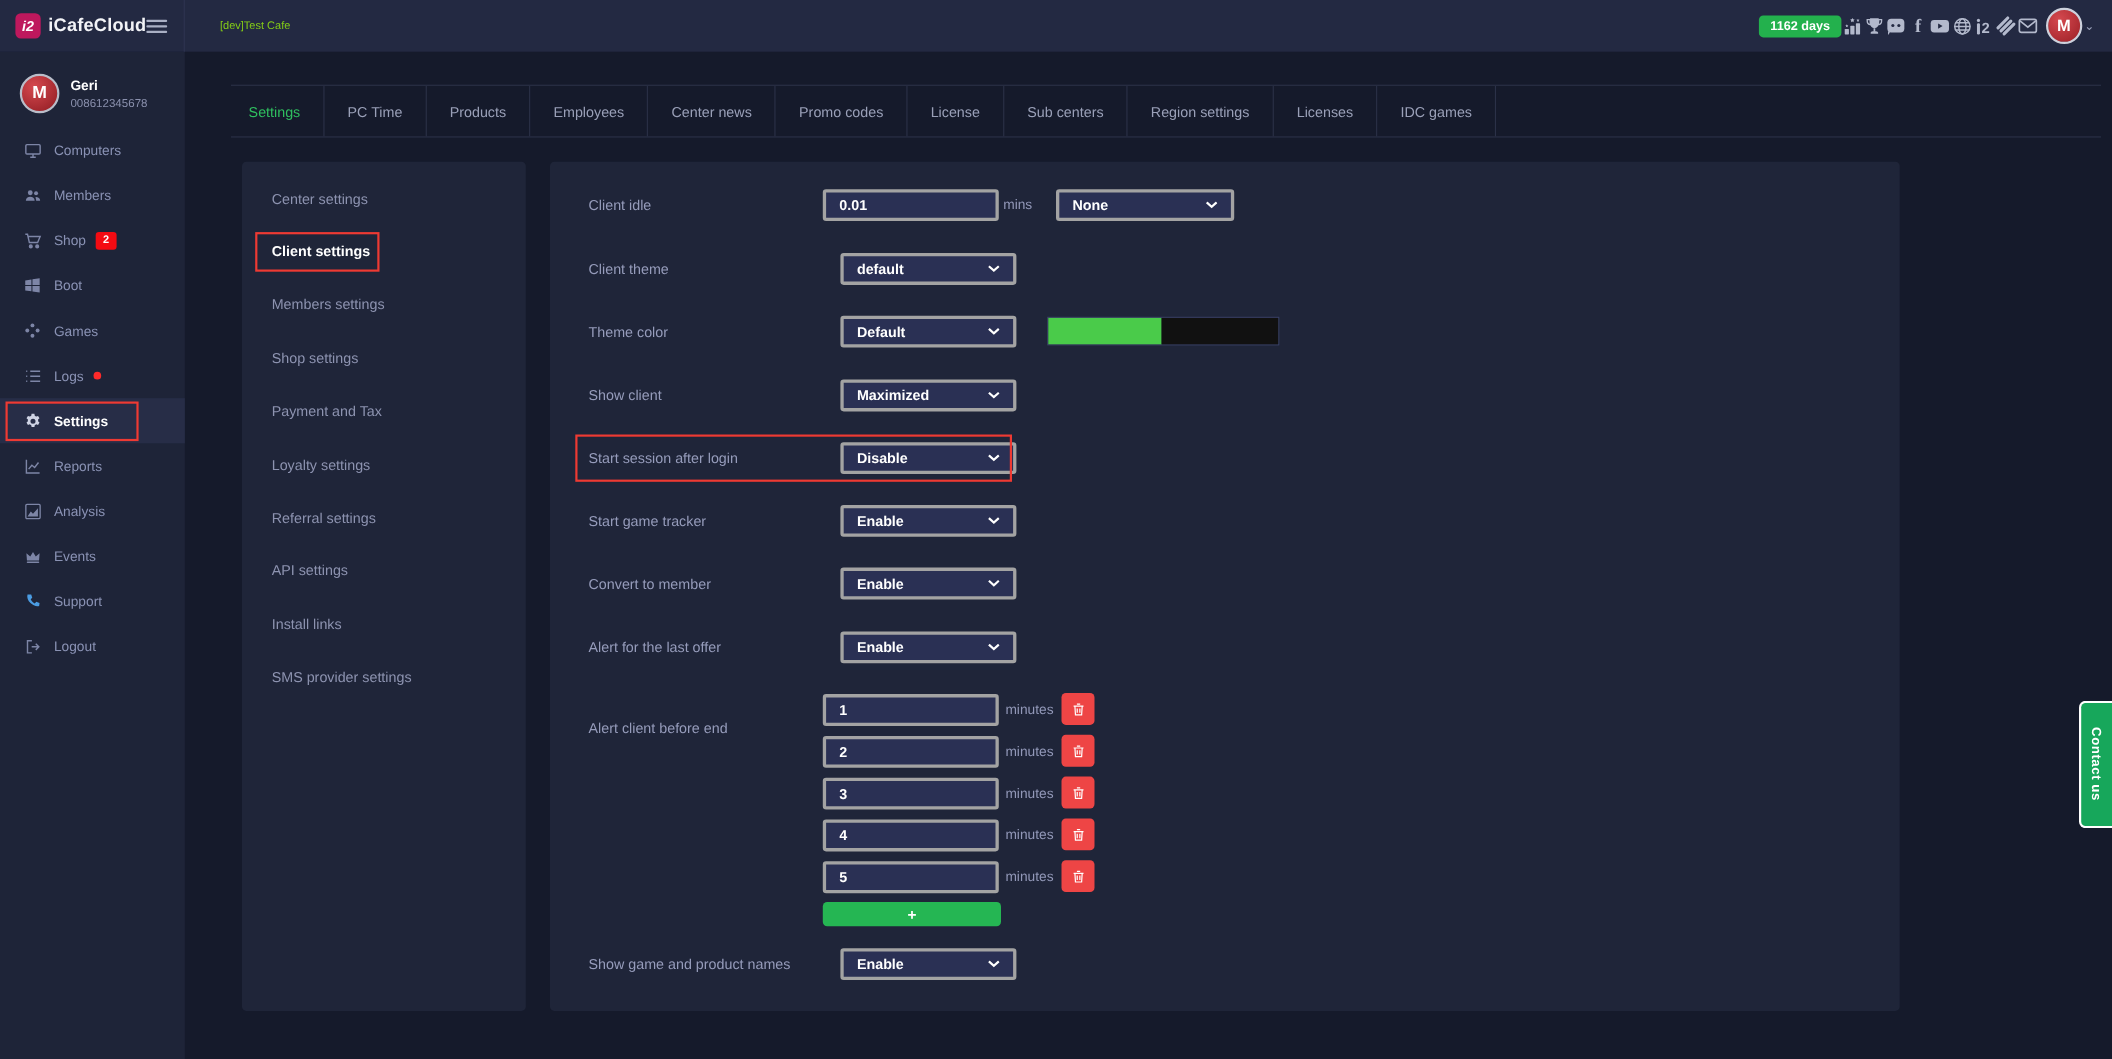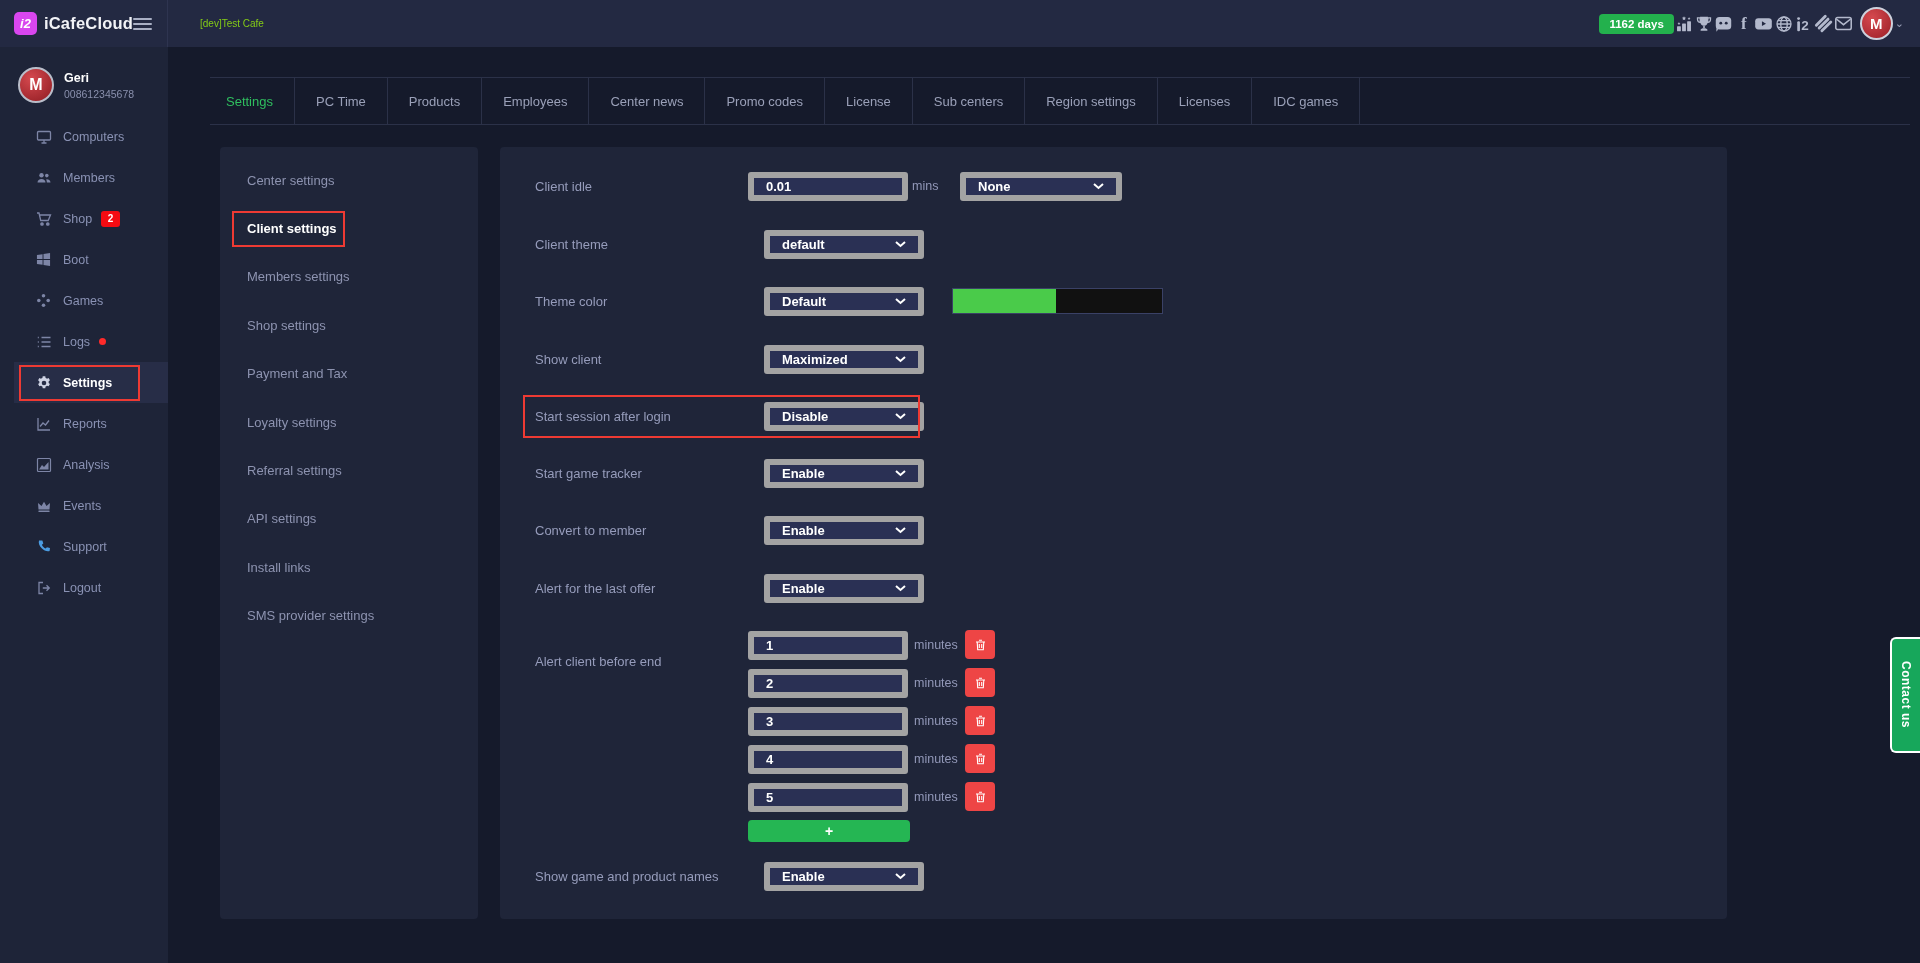--- a/index.html
+++ b/index.html
@@ -8,21 +8,21 @@
     position:relative; overflow:hidden;
     background:#151a2b;
     font-family:"Liberation Sans", sans-serif;
     color:#fff;
   }
   
   .header { position:absolute; left:0; top:0; width:1920px; height:47px;
             background:#232942; display:flex; align-items:center; z-index:30; }
   .logo-area { width:168px; height:100%; display:flex; align-items:center;
                padding-left:14px; border-right:1px solid #2e3450; }
-  .logo-icon { width:23px; height:23px; background:#d946ef; border-radius:5px;
+  .logo-icon { width:23px; height:23px; background:#be185d; border-radius:5px;
                display:flex; align-items:center; justify-content:center;
                font-size:13px; font-weight:bold; color:#fff; font-style:italic; }
   .logo-text { margin-left:7px; font-size:16.5px; font-weight:bold; color:#f2f3f7; letter-spacing:.2px; }
   .hamburger { margin-left:auto; margin-right:15px; width:19px; cursor:pointer; }
   .hamburger span { display:block; height:2px; background:#a9afc4; margin:3px 0; border-radius:1px; }
   .header-title { margin-left:32px; font-size:10px; color:#84cc16; }
   .header-right { margin-left:auto; margin-right:16px; display:flex; align-items:center; }
   .days-badge { background:#23b14d; color:#fff; font-size:11.5px; font-weight:bold;
                 padding:4px 10px; border-radius:4px; white-space:nowrap; }
   .hicon { width:20px; height:20px; display:flex; align-items:center; justify-content:center;
@@ -37,21 +37,21 @@
   .sidebar { position:absolute; left:0; top:47px; width:168px; height:916px;
              background:#1e2438; z-index:20; }
   .user-block { display:flex; align-items:center; padding:20px 0 0 18px; }
   .avatar-side { width:36px; height:36px; border-radius:50%;
                  background:radial-gradient(circle at 35% 30%, #d5494f, #8f1b21);
                  border:2px solid #b9bdc9; display:flex; align-items:center; justify-content:center;
                  font-weight:bold; font-size:16px; color:#fff; flex:0 0 auto; }
   .user-meta { margin-left:10px; }
   .user-name { font-size:12.5px; font-weight:bold; color:#fff; }
   .user-phone { font-size:10.5px; color:#8a90ad; margin-top:3px; }
-  .nav { margin-top:13px;padding-left:14px; }
+  .nav { margin-top:13px; }
   .nav-item { position:relative; height:41px; display:flex; align-items:center;
               padding-left:21px; cursor:pointer; }
   .nav-item.active { background:#272d47; }
   .nav-icon { width:17px; height:17px; display:flex; align-items:center; justify-content:center;
               color:#7d85a6; flex:0 0 auto; }
   .nav-icon.blue { color:#4b9ce2; }
   .nav-label { margin-left:11px; font-size:12.5px; color:#8a92b4; }
   .nav-item.active .nav-label { color:#fff; font-weight:bold; }
   .nav-item.active .nav-icon { color:#cfd3e4; }
   .shop-badge { margin-left:9px; background:#f40b12; color:#fff; font-size:10px; font-weight:bold;
@@ -71,21 +71,21 @@
   .menu-panel { position:absolute; left:220px; top:147px; width:258px; height:772px;
                 background:#1f2539; border-radius:4px; padding-top:9px; z-index:5; }
   .menu-item { position:relative; height:48.4px; display:flex; align-items:center;
                padding-left:27px; font-size:13px; color:#8d93b0; cursor:pointer; }
   .menu-item.active { color:#fff; font-weight:bold; }
   .annot.client-box { left:12px; top:50%; transform:translateY(-50%); width:113px; height:36px; }
   
   .form-panel { position:absolute; left:500px; top:147px; width:1227px; height:772px;
                 background:#1f2539; border-radius:4px; z-index:5; }
   .flabel { position:absolute; left:35px; font-size:13px; color:#969cbb; line-height:15px; }
-  .control { position:absolute; height:29px; background:#2a3054; border:6px solid #a3a3a3;
+  .control { position:absolute; height:29px; background:#2a3054; border:3px solid #a3a3a3;
              border-radius:3px; }
   .tinput { width:160px; left:248px; color:#fff; font-size:13px; font-weight:bold;
             padding:0 12px; font-family:"Liberation Sans", sans-serif; outline:none; }
   .dropdown { width:160px; left:264px; display:flex; align-items:center; padding:0 12px;
               font-size:13px; font-weight:bold; color:#fff; cursor:pointer; }
   .dropdown .chev { margin-left:auto; display:flex; }
   .unit { position:absolute; font-size:12.5px; color:#9298b8; }
   .swatch { position:absolute; left:452px; width:211px; height:26px; border:1px solid #3a4166;
             display:flex; }
   .swatch .sw-green { width:103px; background:#4acb4a; }

